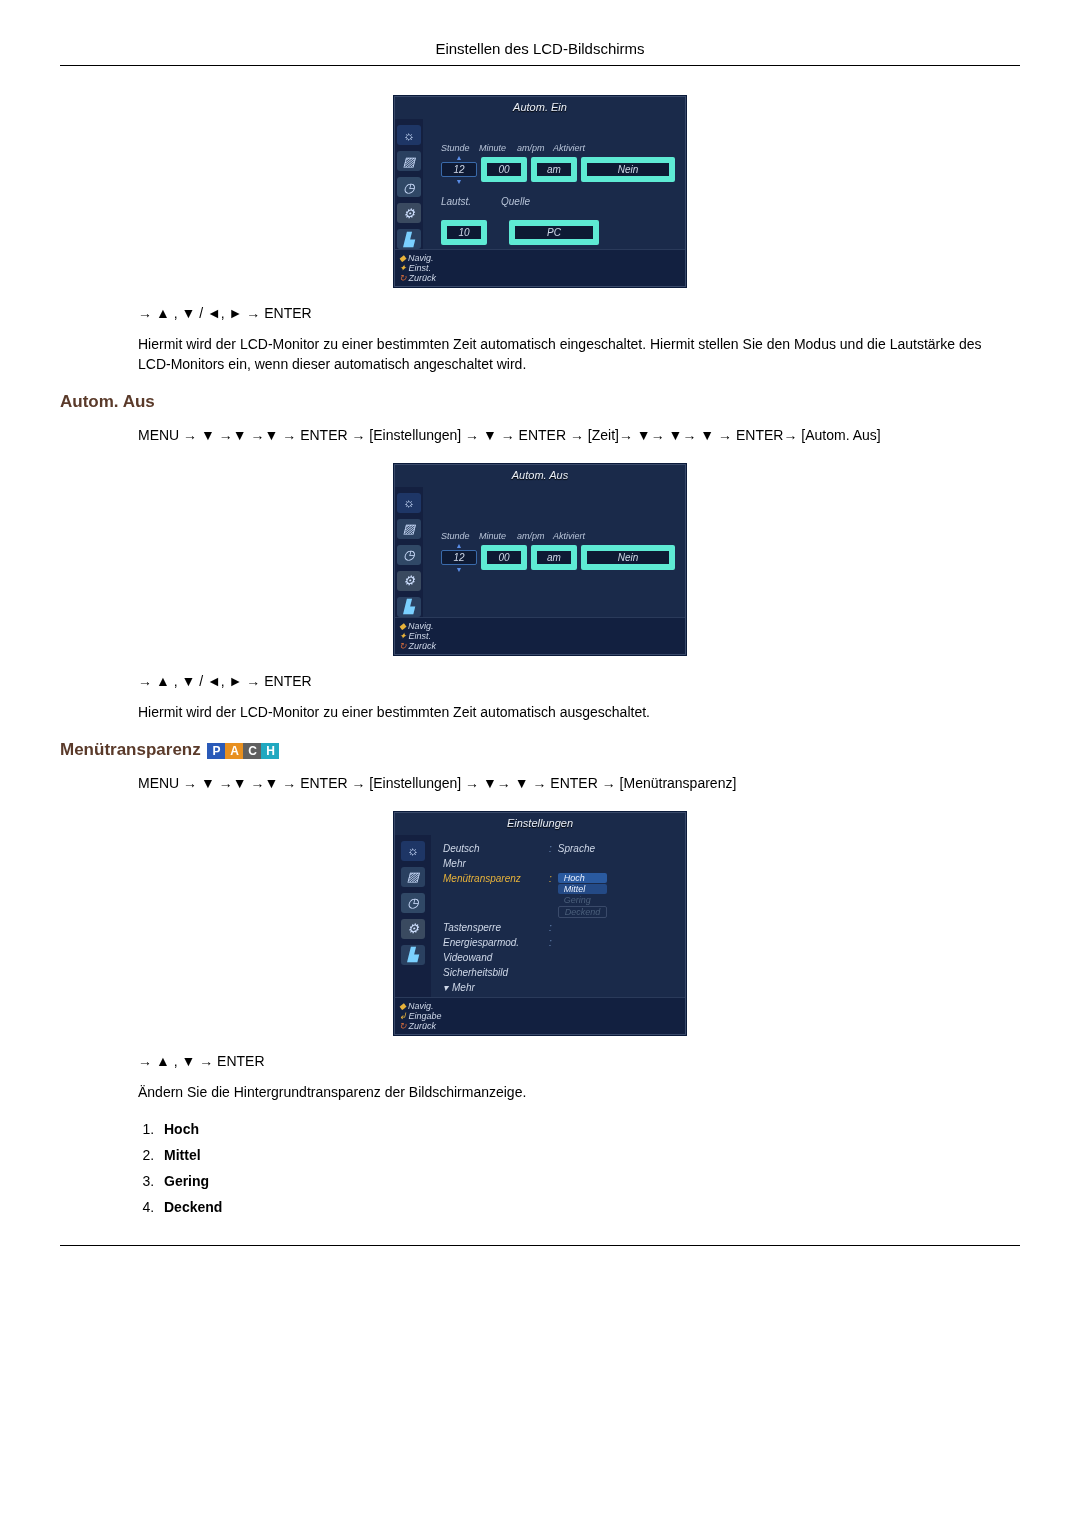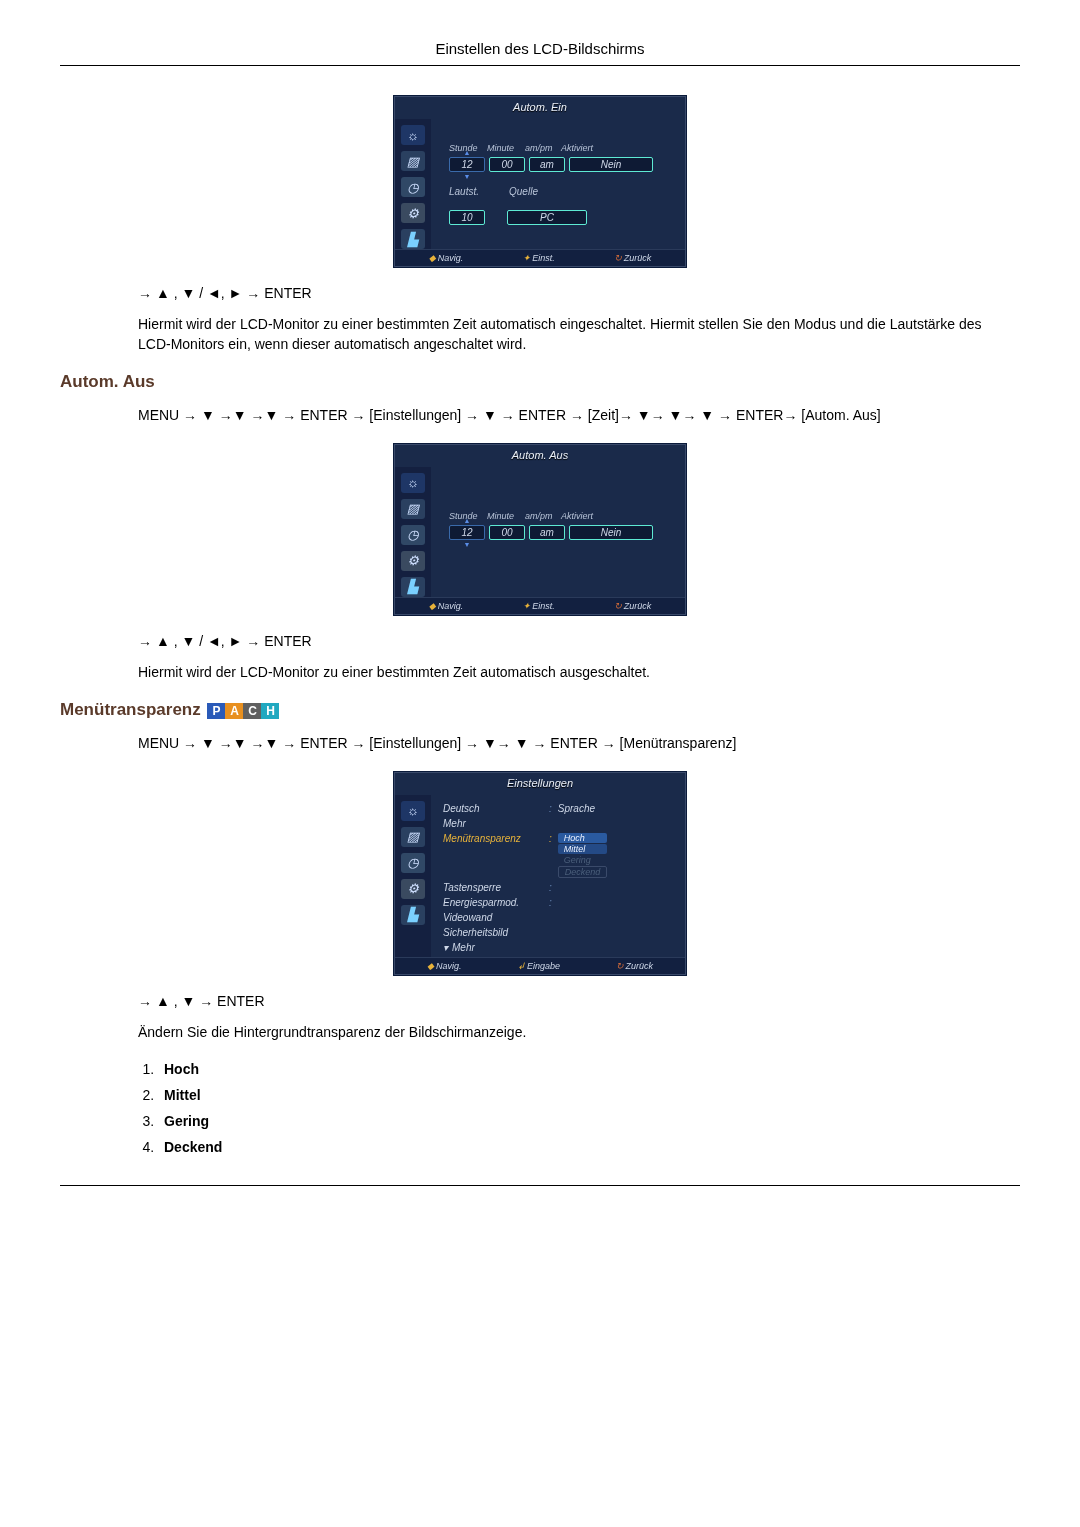--- a/index.html
+++ b/index.html
@@ -79,21 +79,21 @@
   }
   .osd-fields-row {
     display: flex;
     gap: 4px;
     margin-top: 4px;
     padding-left: 8px;
     align-items: center;
   }
   .osd-field {
     background: #0e1a34;
-    border: 1px solid #5eead4;
+    border: 6px solid #5eead4;
     border-radius: 2px;
     padding: 1px 8px;
     font-size: 10px;
     color: #cfd8e8;
     text-align: center;
     min-width: 18px;
     position: relative;
   }
   .osd-field.sel {
     background: #0e1a34;
@@ -127,20 +127,21 @@
     font-size: 10px;
     color: #b8c4d8;
   }
   .osd-footer {
     display: flex;
     justify-content: space-around;
     font-size: 9px;
     padding: 3px 4px;
     border-top: 1px solid #2a3a5a;
     background: #122040;
+    flex-direction: column;
   }
   .osd-footer span { color: #cfd8e8; }
   .osd-footer .k { color: #e7b23a; margin-right: 2px; }
   .osd-footer .kr { color: #d06a3a; margin-right: 2px; }
   .osd-list {
     padding: 4px 4px 0 4px;
     font-size: 10px;
   }
   .osd-list .row {
     display: flex;

